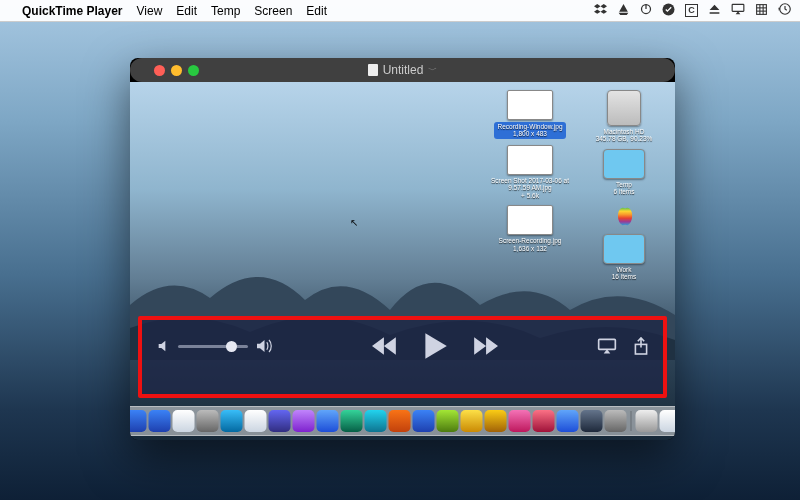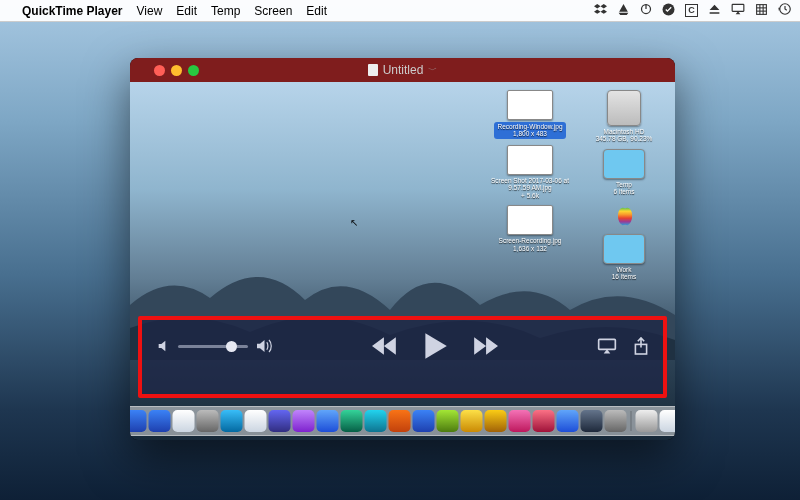--- a/index.html
+++ b/index.html
@@ -21,22 +21,23 @@
   .menubar .spacer { flex:1; }
   .menubar .right { display:flex; align-items:center; gap:10px; font-size:12px; color:#333;}
   .mi { cursor:default; }
   
   .qt-window {
     position:absolute; left:130px; top:58px; width:545px; height:382px;
     background:#000; border-radius:8px; overflow:hidden;
     box-shadow:0 18px 45px rgba(0,0,0,0.55);
   }
   .titlebar {
-    height:24px; background:#7f1d1d; display:flex; align-items:center; padding:0 24px;
+    height:24px; background:#404040; display:flex; align-items:center; padding:0 24px;
     position:relative;
+    border-radius:12px;
   }
   .traffic { display:flex; gap:6px; }
   .dot { width:11px; height:11px; border-radius:50%; }
   .dot.red{background:#ff5f57;} .dot.yel{background:#ffbd2e;} .dot.grn{background:#28c840;}
   .title-center{ position:absolute; left:0; right:0; display:flex; justify-content:center; align-items:center; gap:5px; color:#ccc; font-size:12px;}
   .title-center .doc-icon{ width:10px;height:12px;background:#eee;border-radius:1px; display:inline-block;}
   .title-center .chev{ font-size:9px; color:#aaa;}
   
   .video {
     position:absolute; top:24px; left:0; right:0; bottom:0;

